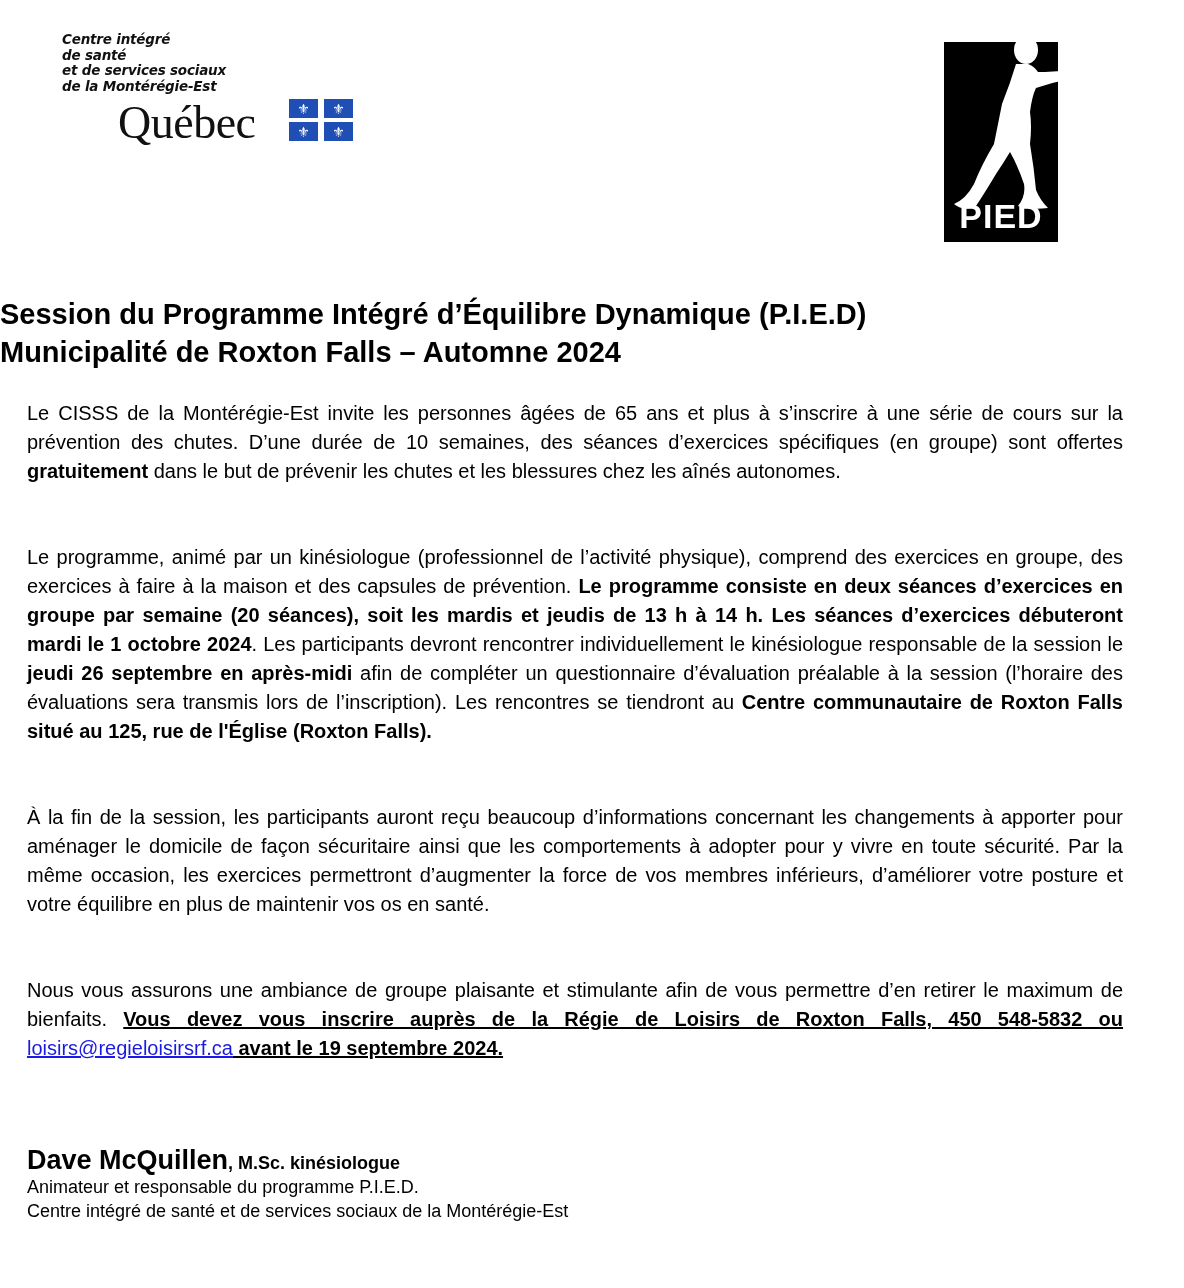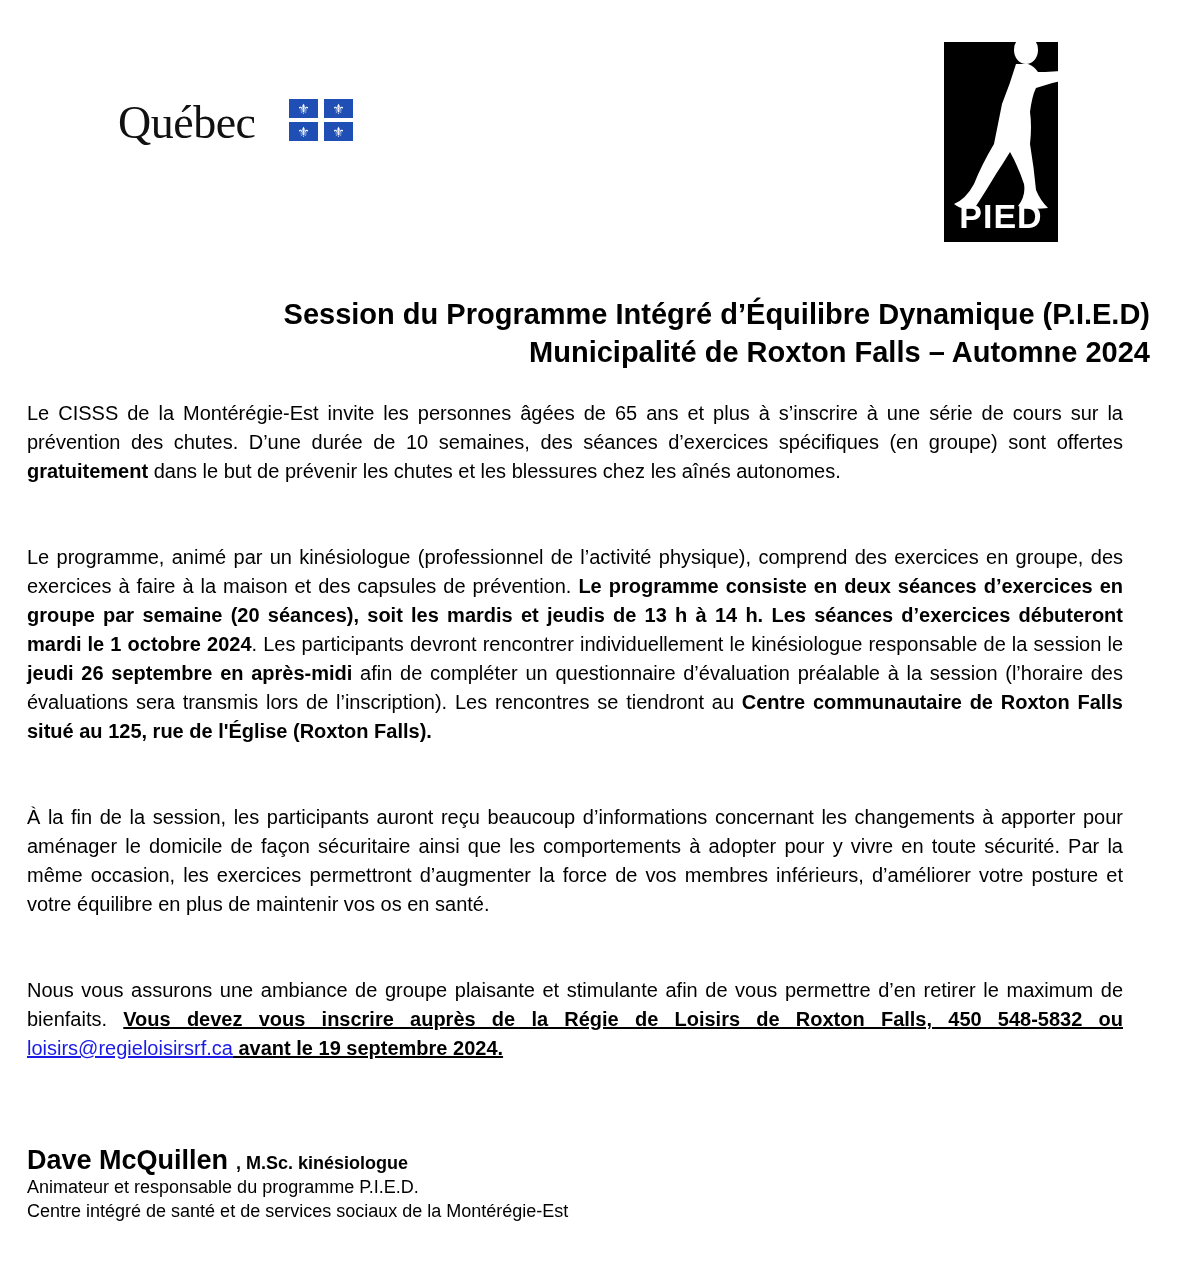--- a/index.html
+++ b/index.html
@@ -16,43 +16,49 @@
                display: grid; grid-template-columns: 29px 29px; grid-template-rows: 19px 19px; gap: 4px 6px; }
   .flag-cell { background: #1f4fb4; display: flex; align-items: center; justify-content: center;
                color: #fff; font-size: 14px; line-height: 14px; }
 
   .pied-logo { position: absolute; left: 944px; top: 42px; width: 114px; height: 200px; background: #000; overflow: visible; }
   .pied-figure { position: absolute; left: 0; top: -8px; width: 150px; height: 185px; }
   .pied-label { position: absolute; left: 0; right: 0; bottom: 6px; text-align: center; color: #fff;
                 font-family: Liberation Sans, sans-serif; font-weight: bold; font-size: 34px; letter-spacing: 1px; }
 
   
-  .title { position: absolute; left: 0; width: 1150px; text-align: right; font-weight: bold; font-size: 29px; line-height: 32px; }
+  .title { position: absolute; left: 0; width: 1150px; text-align: left; font-weight: bold; font-size: 29px; line-height: 32px; }
   .title-1 { top: 298px; }
   .title-2 { top: 336px; }
 
   
   .para { position: absolute; left: 27px; width: 1096px; font-size: 20px; line-height: 29px; text-align: justify; margin: 0; }
   .p1 { top: 399px; }
   .p2 { top: 543px; }
   .p3 { top: 803px; }
   .p4 { top: 976px; }
   b { font-weight: bold; }
   .ul { text-decoration: underline; }
   .email-link { color: #1a1ae6; text-decoration: underline; }
 
   
   .sig { position: absolute; left: 27px; top: 1148px; font-size: 18px; line-height: 24px; }
   .sig-name { font-weight: bold; font-size: 27px; }
-  .sig-cred { font-weight: bold; font-size: 18px; padding-left: 8px; }
+  .sig-cred { font-weight: bold; font-size: 18px; }
 </style>
 </head>
 <body>
 
 <div class="cisss-logo">
+  <div class="cisss-text">
+    <div>Centre intégré</div>
+    <div>de santé</div>
+    <div>et de services sociaux</div>
+    <div>de la Montérégie-Est</div>
+  </div>
   <div class="quebec-word">Québec</div>
   <div class="flag-grid">
     <div class="flag-cell">⚜</div>
     <div class="flag-cell">⚜</div>
     <div class="flag-cell">⚜</div>
     <div class="flag-cell">⚜</div>
   </div>
 </div>
 
 <div class="pied-logo">

